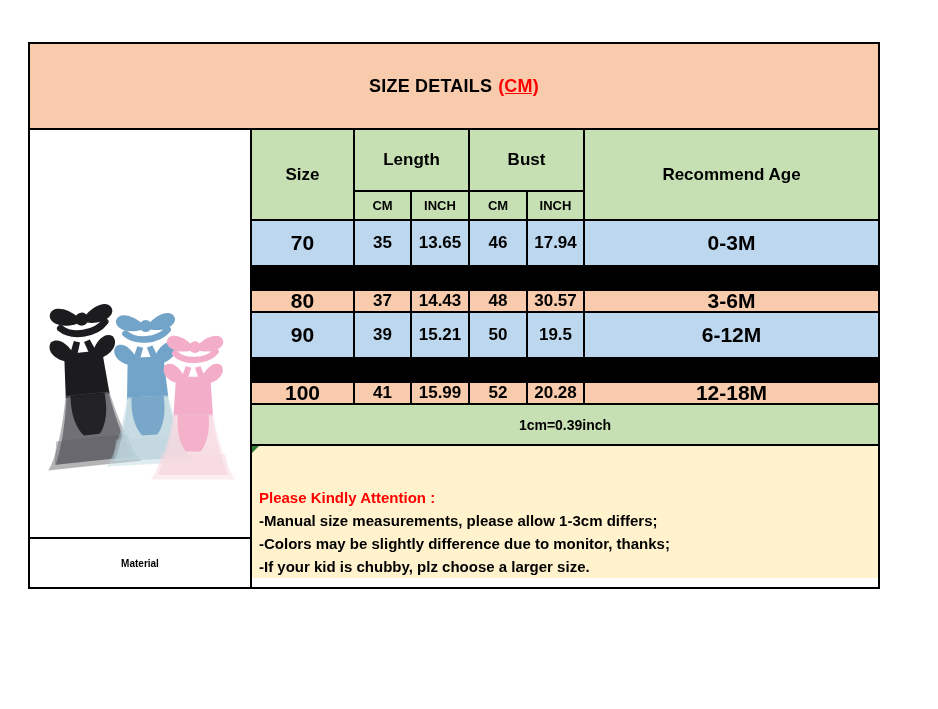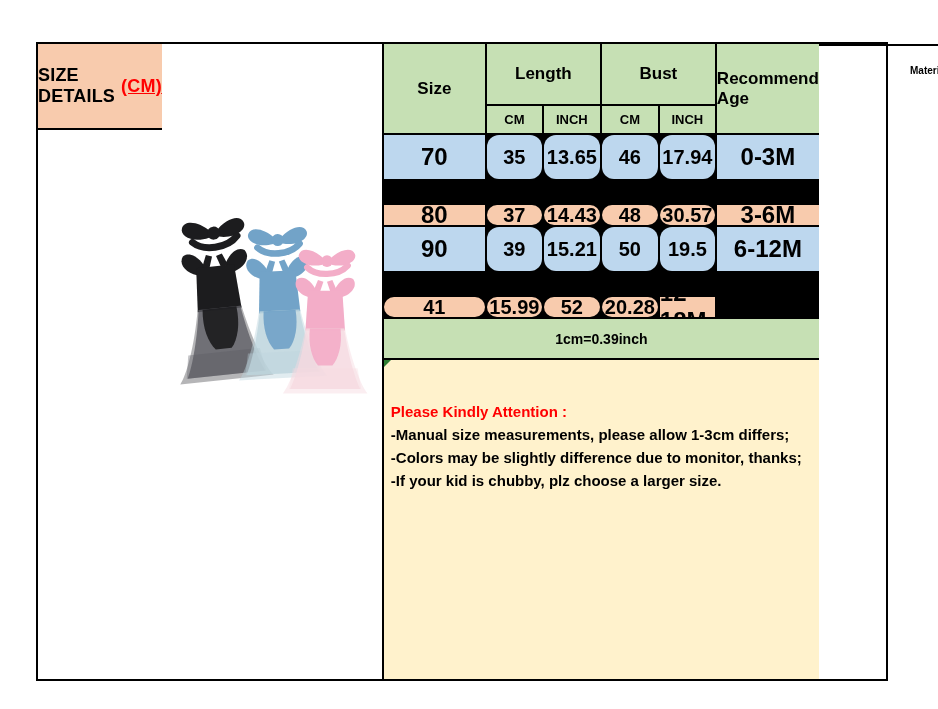--- a/index.html
+++ b/index.html
@@ -1,20 +1,20 @@
 <!DOCTYPE html>
 <html style="--peach: #F8CBAD; --green: #C6E0B4; --blue: #BDD7EE; --yellow: #FFF2CC; --red: #FF0000; --border-black: #000000; --corner-green: #2E7D32;"><head>
 <meta charset="utf-8">
 <style>
   html,body{margin:0;padding:0;background:#ffffff;}
   body{font-family:"Liberation Sans","DejaVu Sans",sans-serif;color:#000;}
   .stage{position:relative;width:938px;height:709px;background:#fff;overflow:hidden;}
-  .sheet{position:absolute;left:36px;top:42px;width:852px;height:639px;
+  .sheet{position:absolute;left:28px;top:42px;width:852px;height:547px;
          border:2px solid var(--border-black);box-sizing:border-box;
-         display:flex;flex-direction:row;background:#fff;}
+         display:flex;flex-direction:column;background:#fff;}
   
   .title-bar{height:86px;box-sizing:border-box;border-bottom:2px solid var(--border-black);
              background:var(--peach);display:flex;align-items:center;justify-content:center;
              font-size:18px;font-weight:bold;letter-spacing:.2px;}
   .title-unit{color:var(--red);text-decoration:underline;margin-left:6px;}
   
   .main{flex:1;display:flex;min-height:0;}
   .image-cell{width:222px;box-sizing:border-box;border-right:2px solid var(--border-black);
               background:#fff;position:relative;}
   .image-cell svg{position:absolute;left:0;top:0;}
@@ -23,22 +23,22 @@
         grid-template-rows:60px 27px 44px 44px 44px 44px 39px 1fr;}
   .cell{display:flex;align-items:center;justify-content:center;background:#fff;}
   .hdr{background:var(--green);font-weight:bold;font-size:17px;}
   .sub{background:var(--green);font-weight:bold;font-size:13px;}
   .c-size{grid-row:1/3;grid-column:1;}
   .c-length{grid-row:1;grid-column:2/4;}
   .c-bust{grid-row:1;grid-column:4/6;}
   .c-age{grid-row:1/3;grid-column:6;}
   .row-blue{background:var(--blue);}
   .row-peach{background:var(--peach);margin-top:24px;}
-  .big{font-size:24px;font-weight:bold;}
-  .num{font-size:20px;font-weight:bold;border-radius:12px;}
+  .big{font-size:21px;font-weight:bold;}
+  .num{font-size:17px;font-weight:bold;}
   .note-row{grid-column:1/7;background:var(--green);font-weight:bold;font-size:14px;}
   .attention{grid-column:1/7;background:var(--yellow);position:relative;
              display:block;box-sizing:border-box;padding:40px 14px 0 7px;
              font-size:15px;font-weight:bold;line-height:23px;}
   .attention .heading{color:var(--red);}
   .corner-marker{position:absolute;left:0;top:0;width:0;height:0;
                  border-top:7px solid var(--corner-green);border-right:7px solid transparent;}
   
   .material-row{height:50px;box-sizing:border-box;border-top:2px solid var(--border-black);
                 display:flex;font-size:10px;font-weight:bold;}
@@ -109,20 +109,21 @@
         <div class="cell row-peach num">30.57</div>
         <div class="cell row-peach big">3-6M</div>
 
         <div class="cell row-blue big">90</div>
         <div class="cell row-blue num">39</div>
         <div class="cell row-blue num">15.21</div>
         <div class="cell row-blue num">50</div>
         <div class="cell row-blue num">19.5</div>
         <div class="cell row-blue big">6-12M</div>
 
+        <div class="cell row-peach big">100</div>
         <div class="cell row-peach num">41</div>
         <div class="cell row-peach num">15.99</div>
         <div class="cell row-peach num">52</div>
         <div class="cell row-peach num">20.28</div>
         <div class="cell row-peach big">12-18M</div>
 
         <div class="cell note-row">1cm=0.39inch</div>
 
         <div class="attention">
           <div class="corner-marker"></div>

